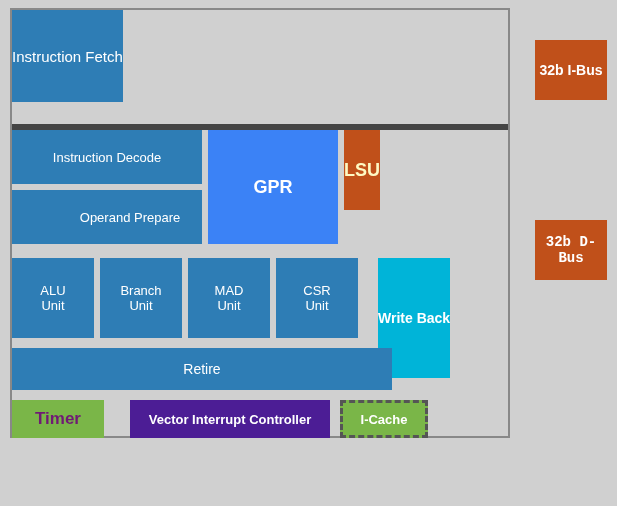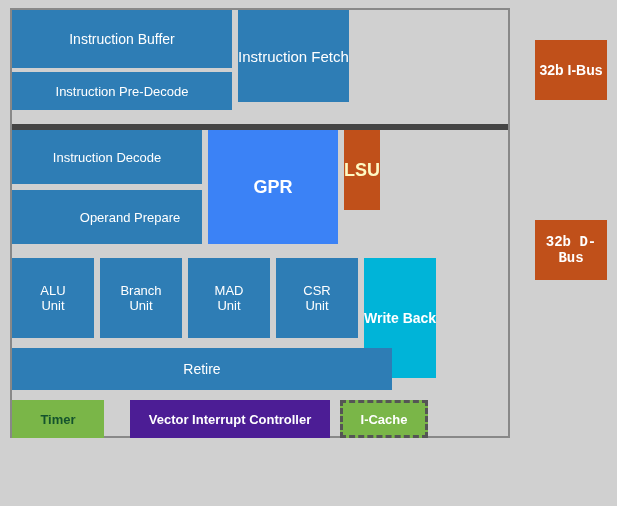--- a/index.html
+++ b/index.html
@@ -153,27 +153,27 @@
       width: 380px;
       height: 42px;
       display: flex;
       align-items: center;
       justify-content: center;
       font-size: 14px;
     }
 
     .timer-box {
       background: #7ab648;
-      color: #14532d;
+      color: #701a75;
       width: 92px;
       height: 38px;
       display: flex;
       align-items: center;
       justify-content: center;
-      font-size: 13px;
+      font-size: 17px;
       font-weight: bold;
     }
 
     .vic-box {
       background: #4c1d95;
       color: white;
       width: 200px;
       height: 38px;
       display: flex;
       align-items: center;
@@ -240,28 +240,20 @@
       border: 2px solid #888;
       pointer-events: none;
     }
   </style>
 </head>
 <body>
 
 <div class="outer-border"></div>
 
 <div style="position:absolute; left:12px; top:10px; display:flex; gap:6px;">
-  <div class="row1-left">
-    <div class="instruction-buffer">
-      <span>Instruction Buffer</span>
-    </div>
-    <div class="instruction-predecode">
-      <span>Instruction Pre-Decode</span>
-    </div>
-  </div>
   <div class="instruction-fetch">
     <span>Instruction Fetch</span>
   </div>
 </div>
 
 <div class="divider" style="position:absolute; left:12px; top:118px; width:496px;"></div>
 
 <div style="position:absolute; left:12px; top:130px; display:flex; gap:6px;">
   <div class="decode-area">
     <div class="instruction-decode">
@@ -272,21 +264,21 @@
     </div>
   </div>
   <div class="gpr">
     <span>GPR</span>
   </div>
   <div class="lsu">
     <span>LSU</span>
   </div>
 </div>
 
-<div style="position:absolute; left:12px; top:258px; display:flex; gap:6px; align-items:flex-start;">
+<div style="position:absolute; left:12px; top:258px; display:flex; gap:20px; align-items:flex-start;">
   <div class="units-group">
     <div class="unit-box">
       <span>ALU<br>Unit</span>
     </div>
     <div class="unit-box">
       <span>Branch<br>Unit</span>
     </div>
     <div class="unit-box">
       <span>MAD<br>Unit</span>
     </div>

